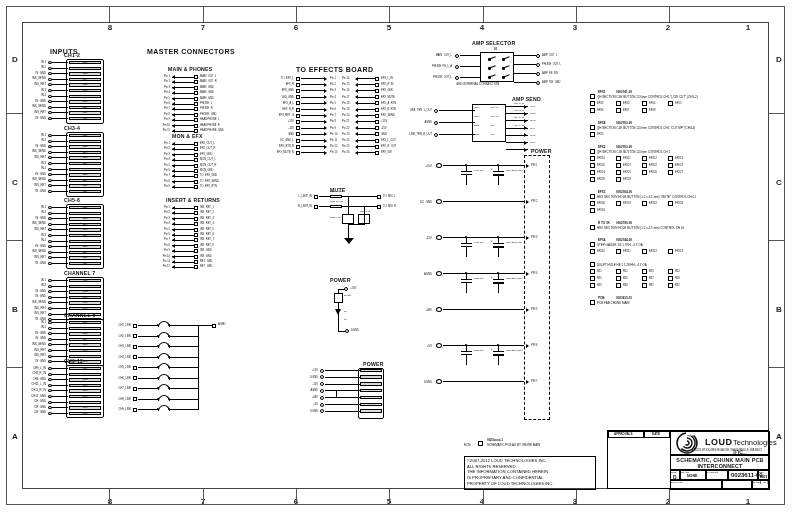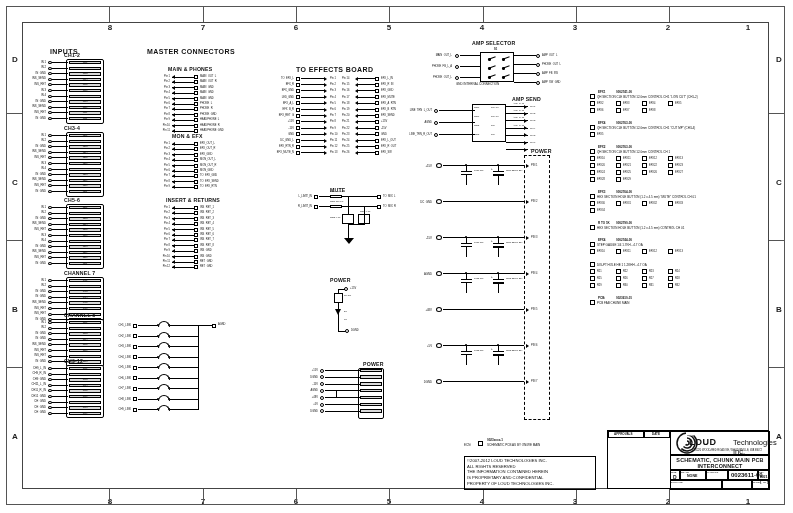--- a/index.html
+++ b/index.html
@@ -1276,21 +1276,21 @@
 
     <div class="tb-cell" style="left:62px;top:0;width:100px;height:24px;"></div>
     <svg width="26" height="22" viewBox="0 0 52 44" style="position:absolute;left:66px;top:1px;">
       <circle cx="26" cy="22" r="20" fill="none" stroke="#111" stroke-width="3"></circle>
       <path d="M26 6 a16 16 0 1 1 -11.3 27.3" fill="none" stroke="#111" stroke-width="3"></path>
       <path d="M26 12 a10 10 0 1 1 -7 17" fill="none" stroke="#111" stroke-width="3"></path>
       <path d="M26 18 a4 4 0 1 1 -2.8 6.8" fill="none" stroke="#111" stroke-width="3"></path>
       <rect x="24" y="0" width="16" height="7" fill="#fff"></rect>
       <path d="M24 3 L40 3" stroke="#111" stroke-width="0"></path>
     </svg>
-    <div class="brand" style="left:81px;top:6px;">LOUD</div>
+    <div class="brand" style="left:97px;top:6px;">LOUD</div>
     <div class="brand-sub" style="left:125px;top:7px;">Technologies Inc.</div>
     <div class="tiny" style="left:86px;top:19px;font-size:2.6px;">16220 WOOD-RED ROAD NE, WOODINVILLE, WA  98072</div>
 
     <div class="tb-cell" style="left:62px;top:24px;width:100px;height:15px;"></div>
     <div class="tb-title" style="left:62px;top:26px;width:100px;">SCHEMATIC, CHUNK MAIN PCB</div>
     <div class="tb-title" style="left:62px;top:32px;width:100px;">INTERCONNECT</div>
 
     <div class="tb-cell" style="left:62px;top:39px;width:10px;height:10px;"></div>
     <div class="tb-t" style="left:63px;top:39.5px;font-size:2.4px;">SIZE</div>
     <div class="tb-b" style="left:65px;top:43px;font-size:5px;">D</div>

